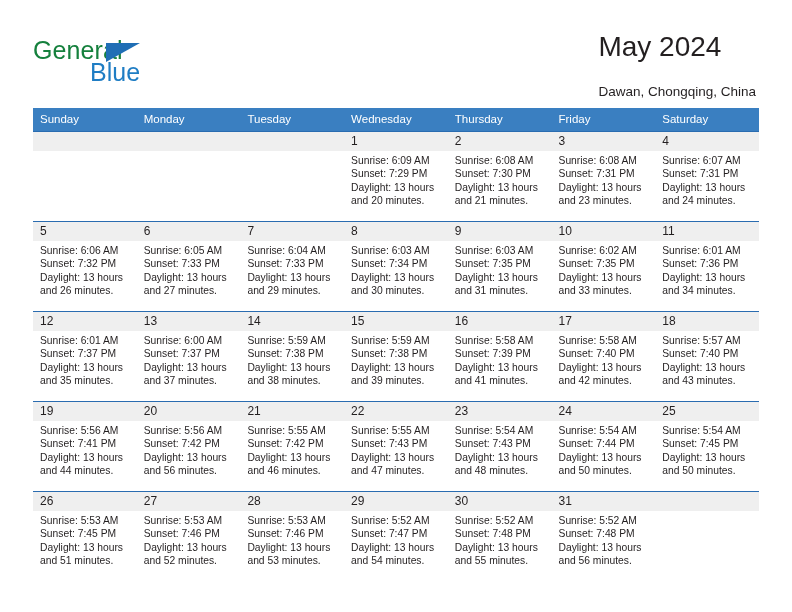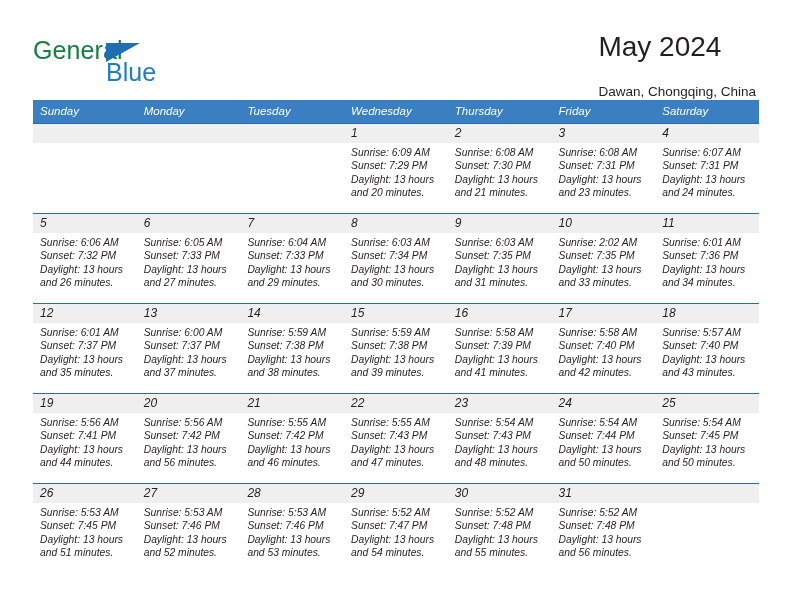--- a/index.html
+++ b/index.html
@@ -55,21 +55,20 @@
     border-left: 34px solid #1f6eb5;
     border-bottom: 19px solid transparent;
   }
   .brand-blue {
     position: absolute;
     left: 57px;
     top: 22px;
     font-size: 25px;
     color: #1f7dc4;
     font-family: "Liberation Sans", sans-serif;
-    margin-left: 16px;
   }
   .title-block {
     position: absolute;
     right: 36px;
     top: 30px;
   }
   .cal-title {
     font-size: 28px;
     font-weight: normal;
     color: #231f20;
@@ -81,23 +80,22 @@
     font-size: 13.5px;
     color: #231f20;
     line-height: 16px;
     white-space: nowrap;
   }
 
   
   .grid {
     position: absolute;
     left: 33px;
-    top: 100px;
+    top: 108px;
     width: 726px;
-    font-style: italic;
   }
   .dow-row {
     display: flex;
     width: 726px;
     background: #3a7fc1;
   }
   .dow {
     width: 103.71px;
     box-sizing: border-box;
     padding: 4px 0 5px 7px;
@@ -262,21 +260,21 @@
             <div class="info">
               <div>Sunrise: 6:03 AM</div>
               <div>Sunset: 7:35 PM</div>
               <div>Daylight: 13 hours</div>
               <div>and 31 minutes.</div>
             </div>
           </div>
           <div class="cell">
             <span class="daynum">10</span>
             <div class="info">
-              <div>Sunrise: 2:02 AM</div>
+              <div>Sunrise: 6:02 AM</div>
               <div>Sunset: 7:35 PM</div>
               <div>Daylight: 13 hours</div>
               <div>and 33 minutes.</div>
             </div>
           </div>
           <div class="cell">
             <span class="daynum">11</span>
             <div class="info">
               <div>Sunrise: 6:01 AM</div>
               <div>Sunset: 7:36 PM</div>

